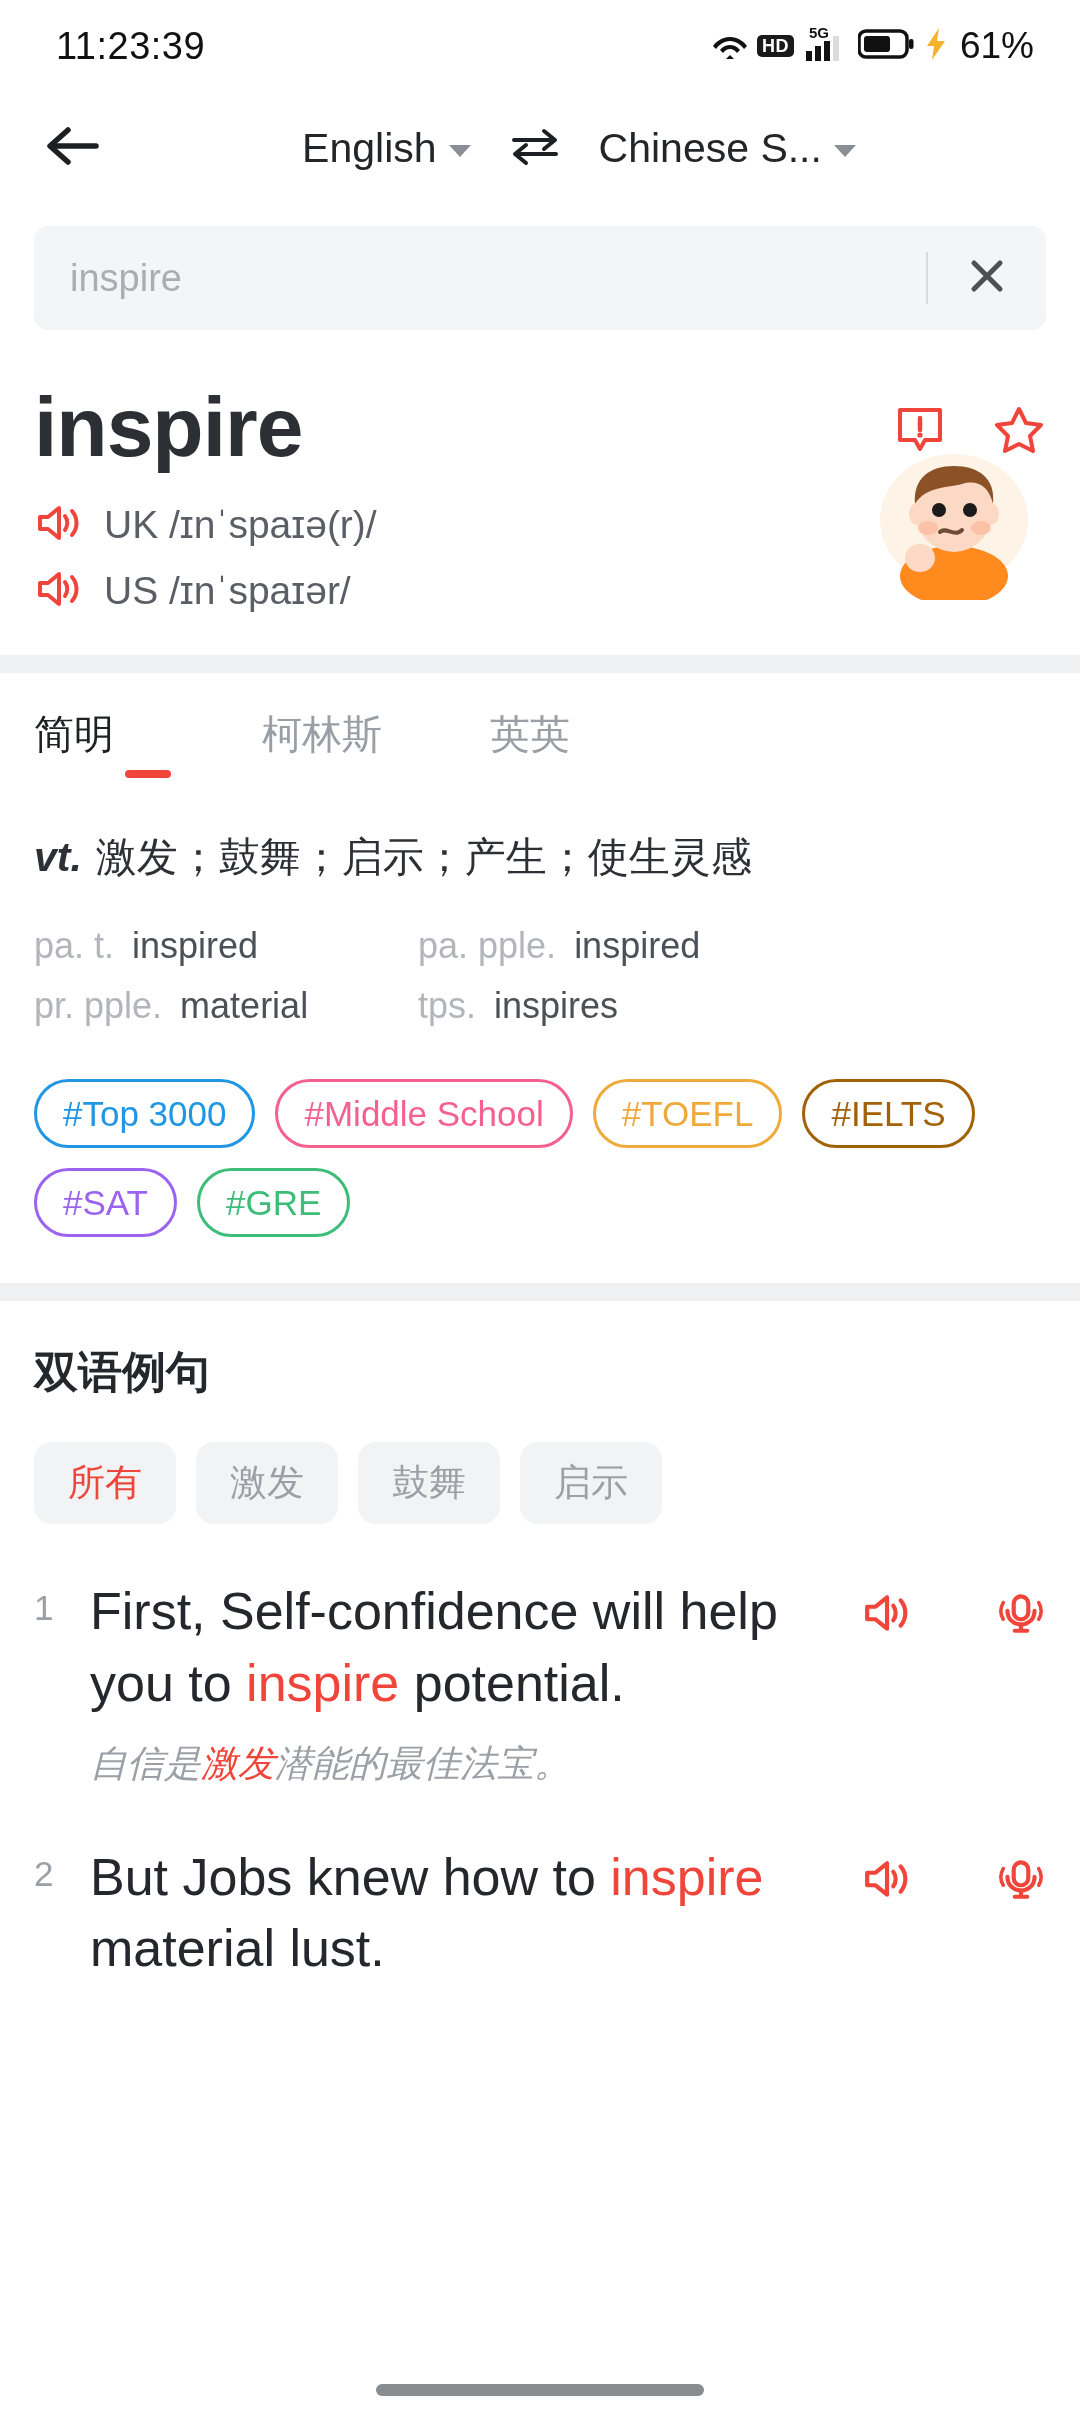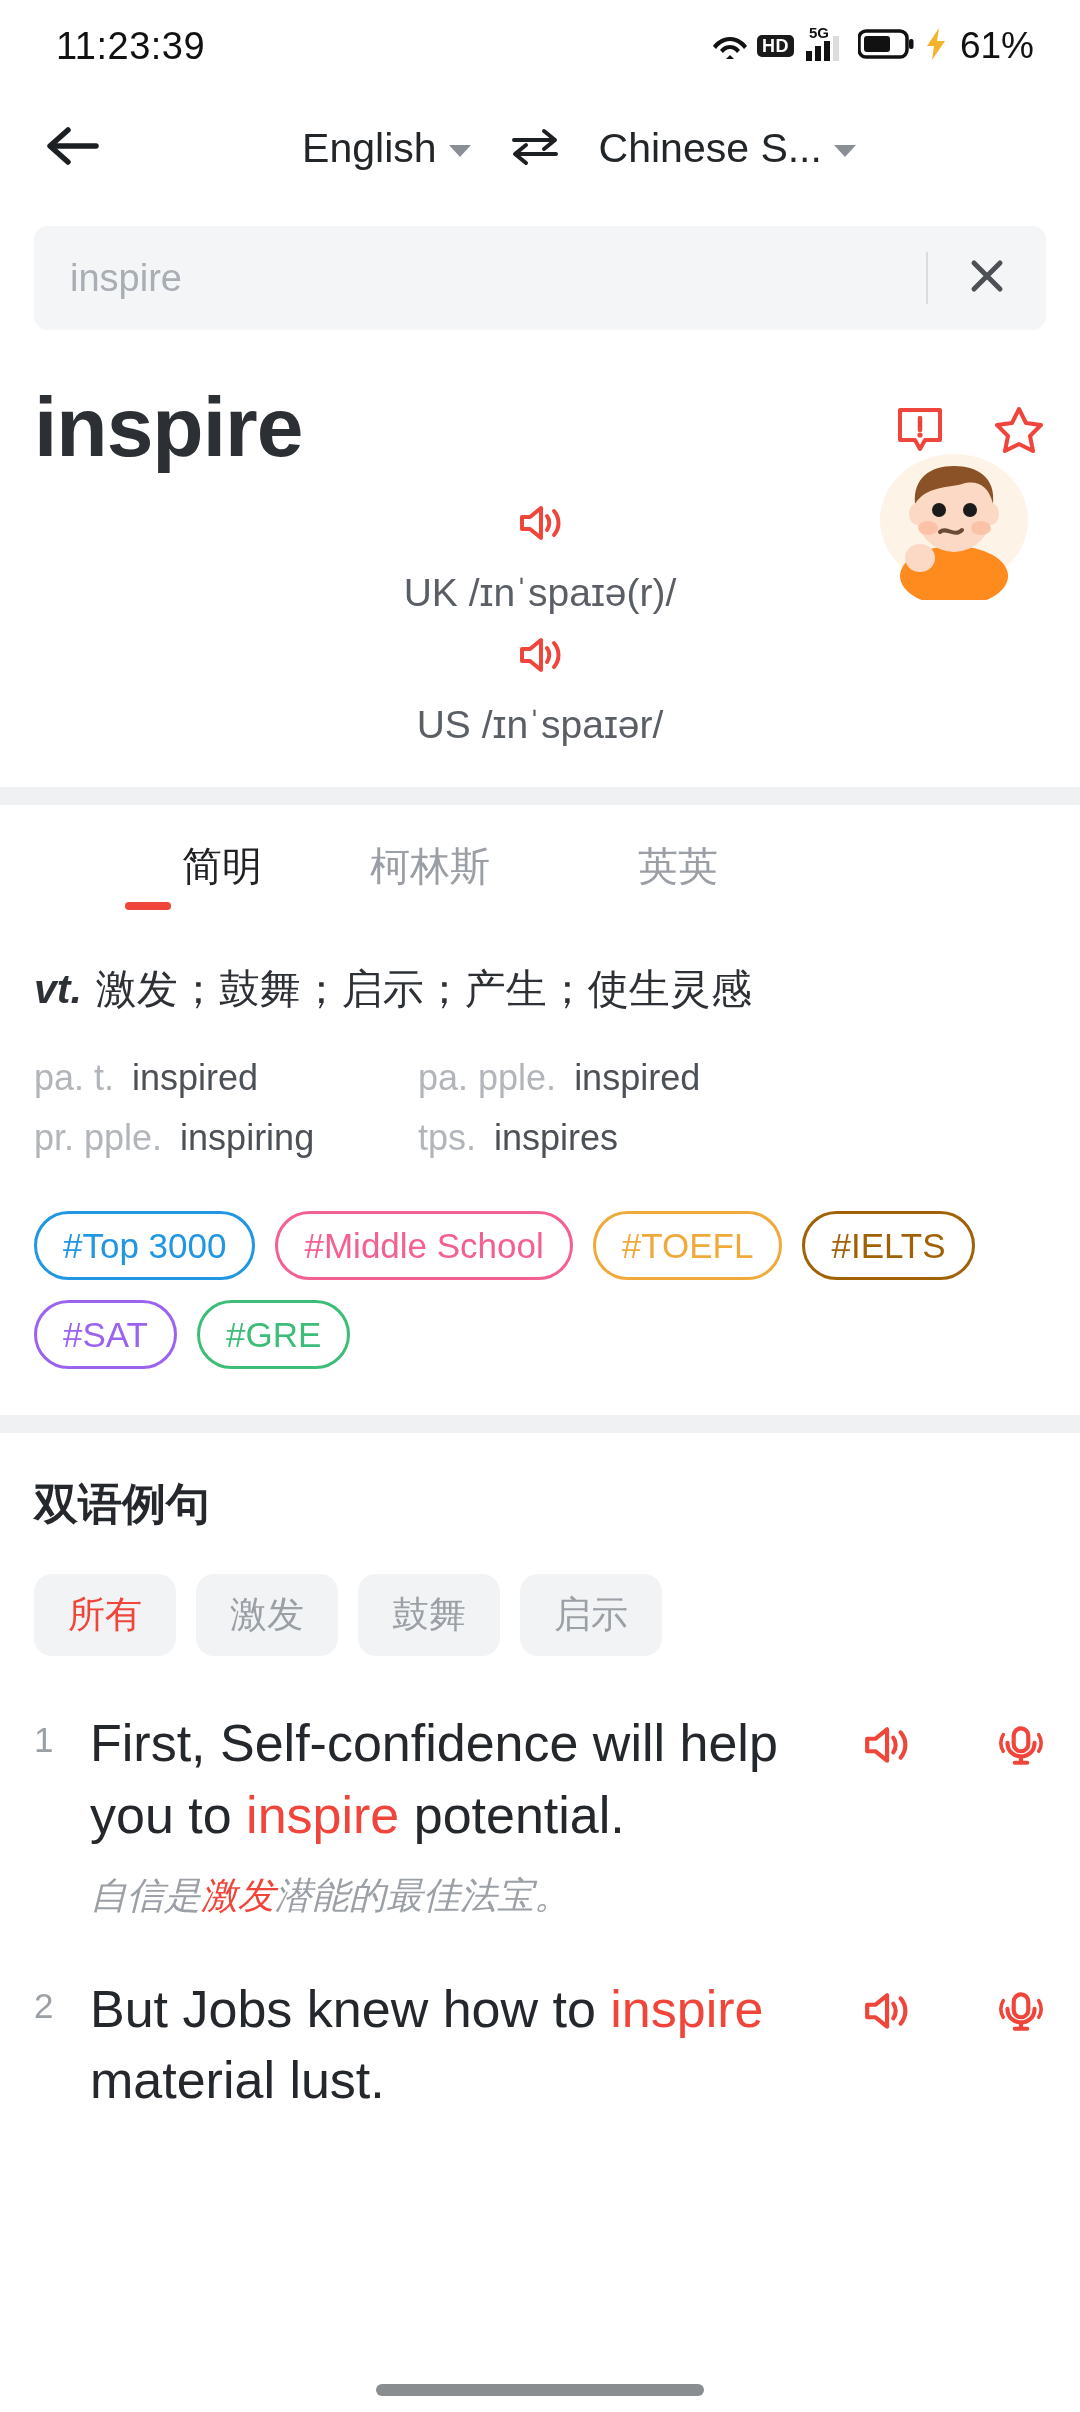--- a/index.html
+++ b/index.html
@@ -52,30 +52,30 @@
   .search-input::placeholder { color: #a9aeb4; }
   .search-sep { width: 2px; height: 52px; background: #d9dcdf; }
   .clear-btn { width: 118px; display: flex; align-items: center; justify-content: center; cursor: pointer; }
 
   
   .word-block { padding: 52px 34px 0 34px; position: relative; }
   .word-row { display: flex; align-items: flex-start; }
   .headword { font-size: 84px; font-weight: bold; color: #2c2f33; letter-spacing: -1px; line-height: 1.08; }
   .word-actions { margin-left: auto; display: flex; align-items: center; gap: 46px; padding-top: 22px; }
   .phon-list { margin-top: 28px; }
-  .phon-row { display: flex; align-items: center; gap: 22px; margin-bottom: 18px; cursor: pointer; flex-direction: column; }
+  .phon-row { display: flex; align-items: center; gap: 22px; margin-bottom: 18px; cursor: pointer; }
   .phon-text { font-size: 39px; color: #5a5f66; }
   .mascot { position: absolute; right: 42px; top: 118px; width: 168px; height: 152px; }
 
   
   .gap { height: 18px; background: #f0f1f2; }
 
   
   .tabs { display: flex; padding: 0 34px; margin-top: 34px; }
-  .tab { width: 228px; text-align: right; cursor: pointer; padding-bottom: 16px; position: relative; }
+  .tab { width: 228px; text-align: left; cursor: pointer; padding-bottom: 16px; position: relative; }
   .tab-label { font-size: 40px; color: #9a9fa5; }
   .tab.active .tab-label { color: #1f2124; }
   .tab.active::after {
     content: ""; position: absolute; left: 50%; transform: translateX(-50%);
     bottom: 0; width: 46px; height: 8px; border-radius: 4px; background: #f0453a;
   }
 
   
   .defs { padding: 52px 34px 0 34px; }
   .def-line { font-size: 41px; color: #2d3136; line-height: 1.35; }
@@ -297,21 +297,21 @@
           <span class="form-val">inspired</span>
         </span>
         <span class="form-cell">
           <span class="form-key">pa. pple.</span>
           <span class="form-val">inspired</span>
         </span>
       </div>
       <div class="form-row">
         <span class="form-cell c1">
           <span class="form-key">pr. pple.</span>
-          <span class="form-val">inspiring</span>
+          <span class="form-val">material</span>
         </span>
         <span class="form-cell">
           <span class="form-key">tps.</span>
           <span class="form-val">inspires</span>
         </span>
       </div>
     </div>
   </div>
 
   <div class="tags">

